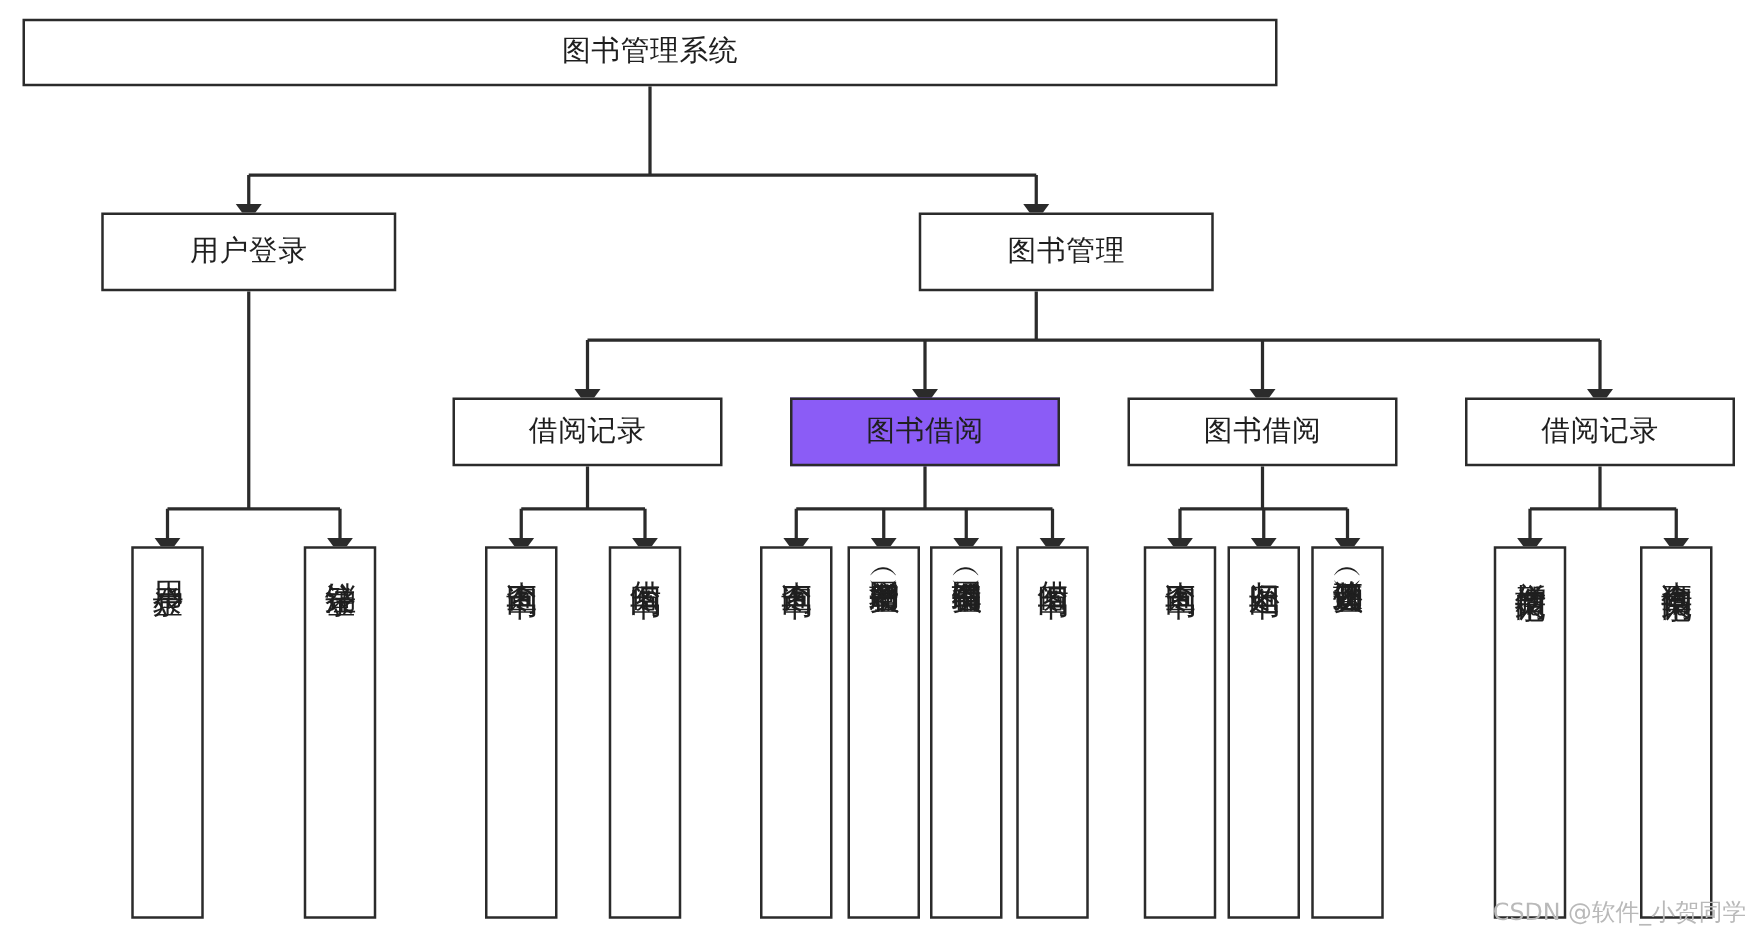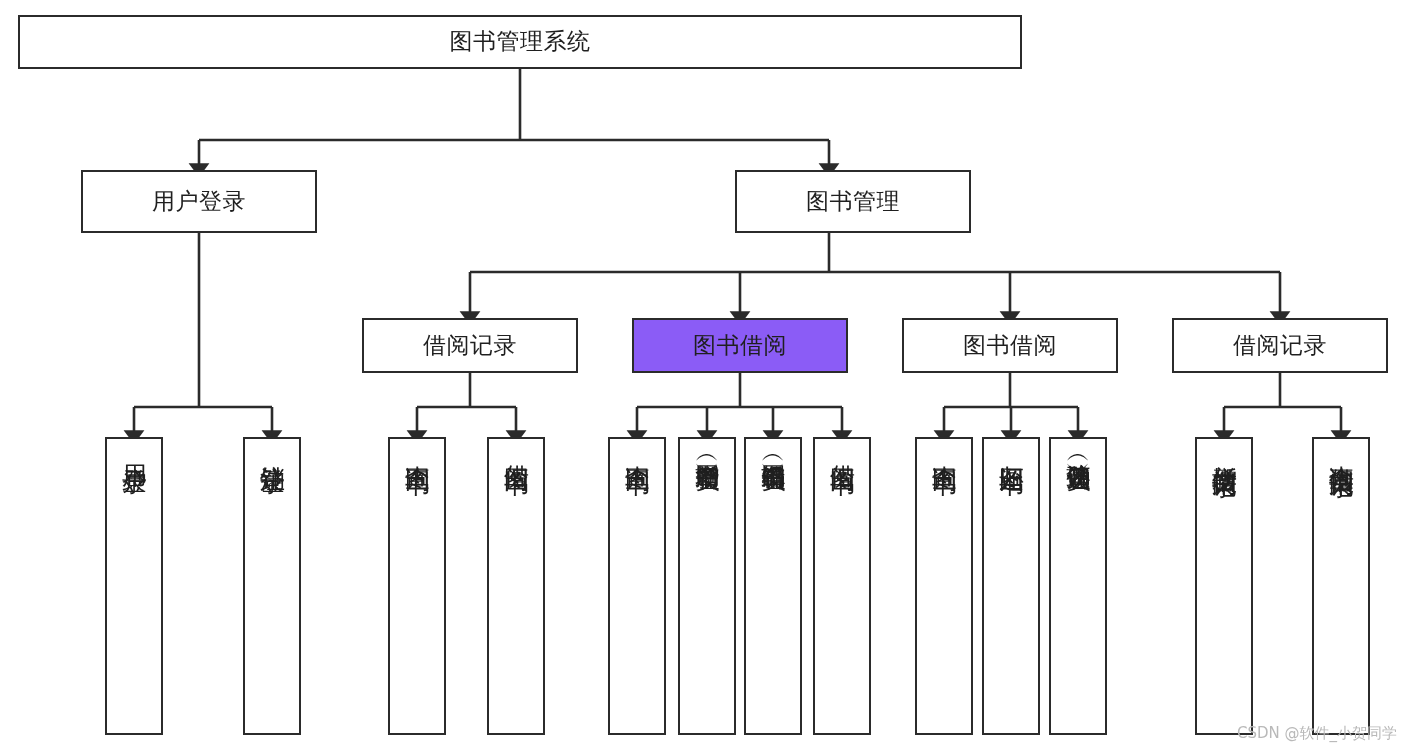--- a/index.html
+++ b/index.html
@@ -59,21 +59,21 @@
     white-space: nowrap;
   }
   .node-box.vertical.tall-text .node-label {
     font-size: 24px;
     letter-spacing: 0.5px;
   }
   .watermark {
     position: absolute;
     right: 8px;
     bottom: 4px;
-    font-size: 15px;
+    font-size: 19px;
     color: #b9b9b9;
     white-space: nowrap;
     pointer-events: none;
   }
 </style>
 </head>
 <body>
 
 <div id="diagram-root">
   <svg class="diagram-canvas" viewBox="0 0 1405 747">

